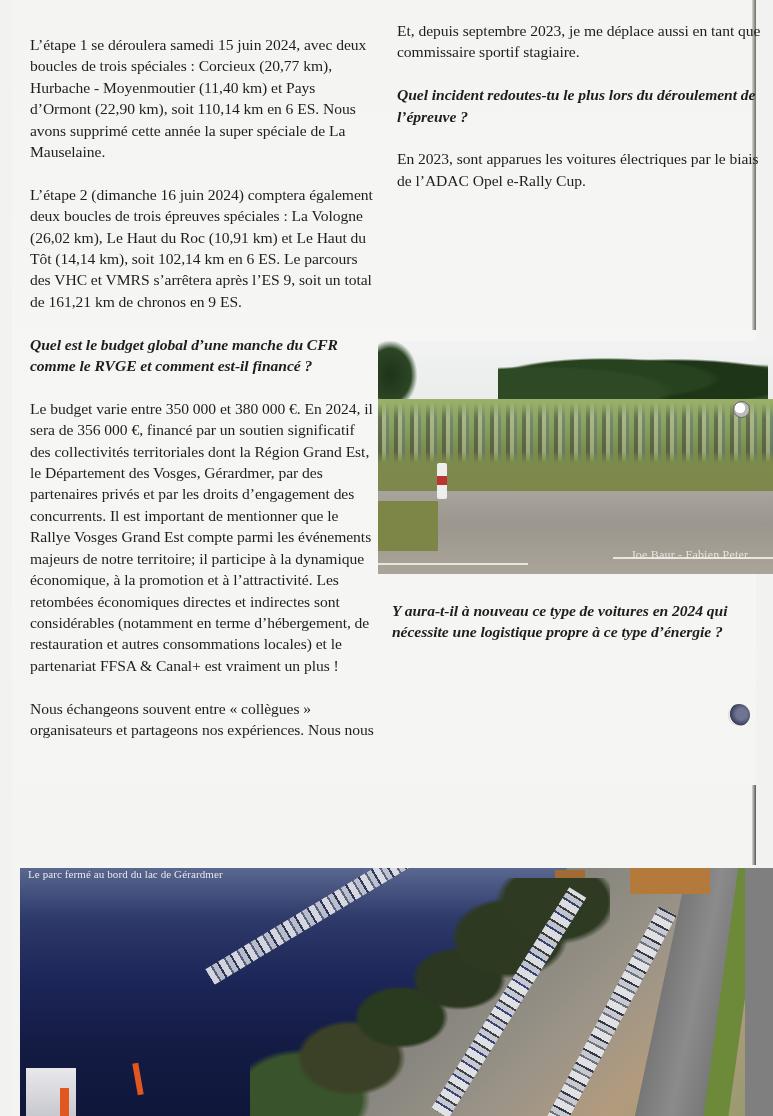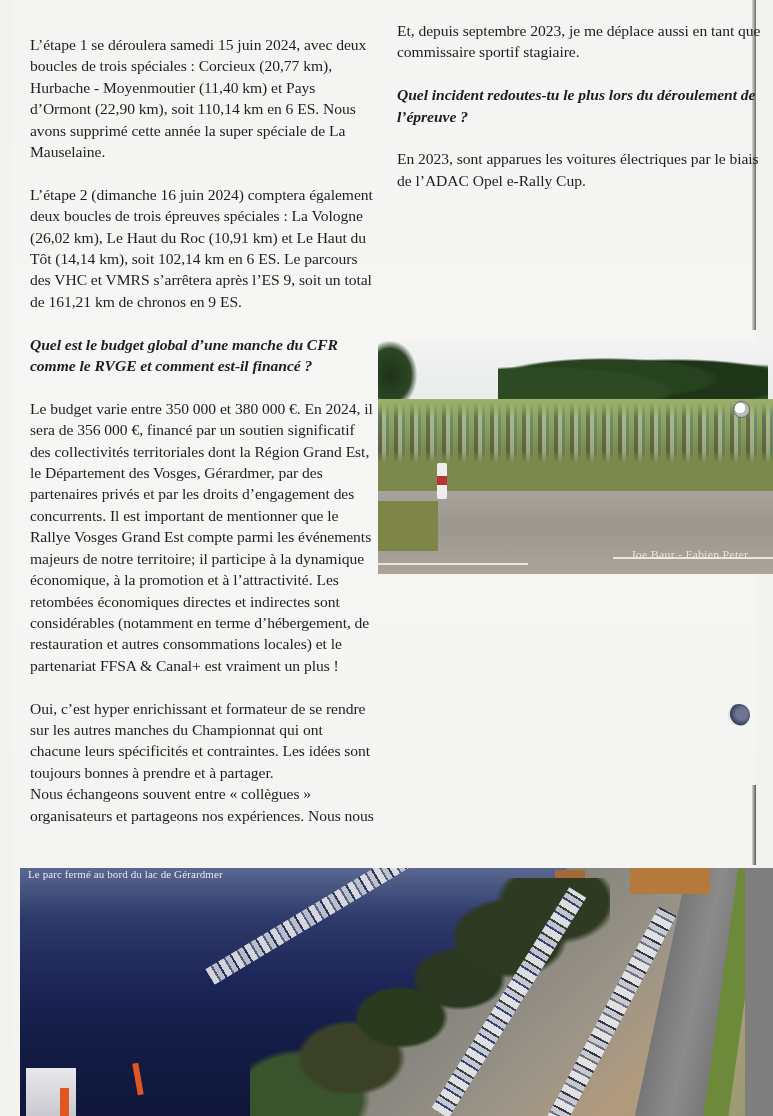--- a/index.html
+++ b/index.html
@@ -141,21 +141,20 @@
 
 <div class="page">
   <div class="right-edge"></div>
   <div class="right-edge-2"></div>
 
   <div class="col col-left">
     <p class="para">L’étape 1 se déroulera samedi 15 juin 2024, avec deux boucles de trois spéciales : Corcieux (20,77 km), Hurbache - Moyenmoutier (11,40 km) et Pays d’Ormont (22,90 km), soit 110,14 km en 6 ES. Nous avons supprimé cette année la super spéciale de La Mauselaine.</p>
     <p class="para">L’étape 2 (dimanche 16 juin 2024) comptera également deux boucles de trois épreuves spéciales : La Vologne (26,02 km), Le Haut du Roc (10,91 km) et Le Haut du Tôt (14,14 km), soit 102,14 km en 6 ES. Le parcours des VHC et VMRS s’arrêtera après l’ES 9, soit un total de 161,21 km de chronos en 9 ES.</p>
     <p class="question">Quel est le budget global d’une manche du CFR comme le RVGE et comment est-il financé ?</p>
     <p class="para">Le budget varie entre 350 000 et 380 000 €. En 2024, il sera de 356 000 €, financé par un soutien significatif des collectivités territoriales dont la Région Grand Est, le Département des Vosges, Gérardmer, par des partenaires privés et par les droits d’engagement des concurrents. Il est important de mentionner que le Rallye Vosges Grand Est compte parmi les événements majeurs de notre territoire; il participe à la dynamique économique, à la promotion et à l’attractivité. Les retombées économiques directes et indirectes sont considérables (notamment en terme d’hébergement, de restauration et autres consommations locales) et le partenariat FFSA &amp; Canal+ est vraiment un plus !</p>
-    <p class="para tight">Oui, c’est hyper enrichissant et formateur de se rendre sur les autres manches du Championnat qui ont chacune leurs spécificités et contraintes. Les idées sont toujours bonnes à prendre et à partager.</p>
     <p class="para tight">Nous échangeons souvent entre « collègues » organisateurs et partageons nos expériences. Nous nous</p>
   </div>
 
   <div class="col col-right-top">
     <p class="para">Et, depuis septembre 2023, je me déplace aussi en tant que commissaire sportif stagiaire.</p>
     <p class="question">Quel incident redoutes-tu le plus lors du déroulement de l’épreuve ?</p>
     <p class="para tight">En 2023, sont apparues les voitures électriques par le biais de l’ADAC Opel e-Rally Cup.</p>
   </div>
 
   <div class="photo-rally">
@@ -167,20 +166,21 @@
     <div class="road"></div>
     <div class="verge"></div>
     <div class="road-line"></div>
     <div class="road-line2"></div>
     <div class="post"></div>
     <div class="camera-ball"></div>
     <span class="photo-credit">Joe Baur - Fabien Peter</span>
   </div>
 
   <div class="col col-right-bottom">
+    <p class="question">Y aura-t-il à nouveau ce type de voitures en 2024 qui nécessite une logistique propre à ce type d’énergie ?</p>
   </div>
   <div class="deco-ball"></div>
 
   <div class="photo-lake">
     <div class="water"></div>
     <div class="shore"></div>
     <div class="road"></div>
     <div class="grass-strip"></div>
     <div class="road2"></div>
     <div class="building"></div>

